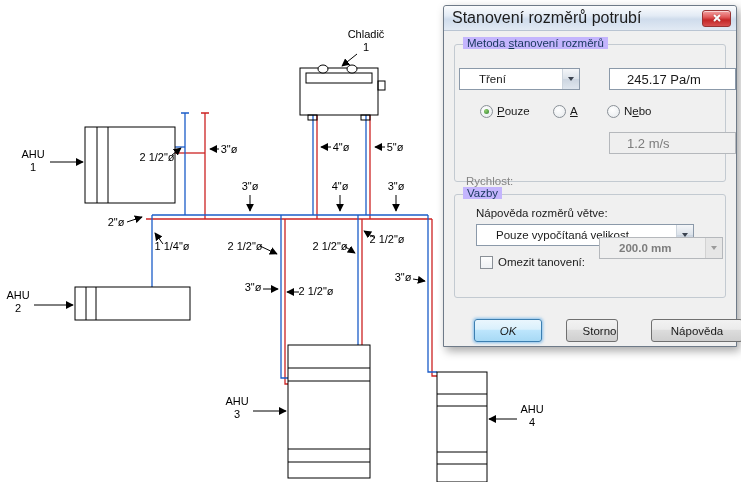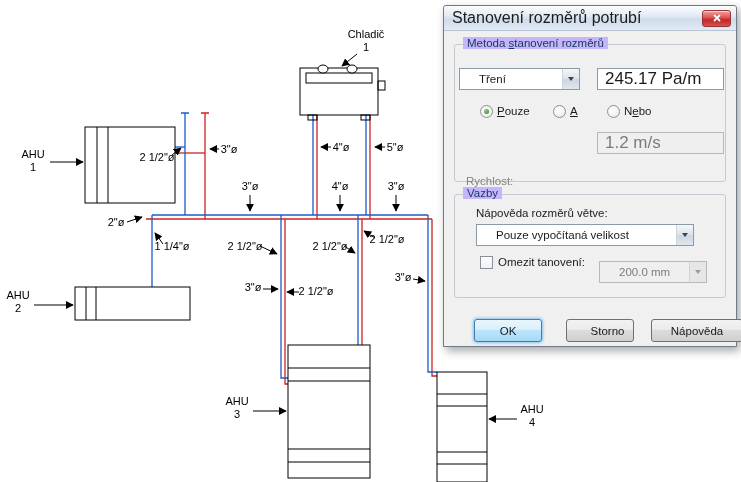--- a/index.html
+++ b/index.html
@@ -57,21 +57,21 @@
     background:linear-gradient(#f4f6f9,#dbe2ea 50%,#ccd5e0 50%,#dfe6ee);
     display:flex;align-items:center;justify-content:center;
   }
   .arrow-down{width:0;height:0;border-left:3.5px solid transparent;border-right:3.5px solid transparent;border-top:4px solid #3b4350;}
   .combo.disabled{background:#efefef;border-color:#b5b8bc;color:#7c7c7c;}
   .combo.disabled .arrow-box{background:#e6e6e6;border-left-color:#d2d2d2;}
   .combo.disabled .arrow-down{border-top-color:#9b9b9b;}
 
   .textbox{
     position:absolute;background:#fff;border:1px solid #8b99a9;
-    font-family:"Liberation Sans", sans-serif;font-size:17px;color:#1a1a1a;padding:2px 7px;
+    font-family:"Liberation Sans", sans-serif;font-size:13px;color:#1a1a1a;padding:2px 17px;margin-left:12px;
   }
   .textbox:disabled{background:#efefef;border-color:#b5b8bc;color:#7c7c7c;}
 
   .field-label{position:absolute;white-space:nowrap;}
   .field-label.disabled{color:#838383;}
 
   .radio{
     position:absolute;width:13px;height:13px;border-radius:50%;
     border:1px solid #8a9097;background:radial-gradient(circle at 40% 35%,#ffffff,#e4e8eb);
   }
@@ -86,20 +86,21 @@
 
   .btn{
     position:absolute;height:23px;border:1px solid #707070;border-radius:3px;
     background:linear-gradient(#f2f2f2,#ebebeb 45%,#dddddd 46%,#cfcfcf);
     display:flex;align-items:center;justify-content:center;font-size:11.5px;color:#1a1a1a;cursor:default;
   }
   .btn.default{
     border-color:#3c7fb1;
     background:linear-gradient(#eaf6fd,#d9f0fc 45%,#bee6fd 46%,#a7d9f5);
     box-shadow:0 0 3px 1px rgba(82,168,234,0.65);
+    font-style:italic;
   }
 </style>
 </head>
 <body>
 
 <svg width="741" height="482" viewBox="0 0 741 482" style="position:absolute;left:0;top:0;">
   <defs>
     <marker id="arr" viewBox="0 0 10 10" refX="9" refY="5" markerWidth="8" markerHeight="8" orient="auto-start-reverse">
       <path d="M0,0 L10,5 L0,10 z" fill="#000"></path>
     </marker>
@@ -270,24 +271,24 @@
   <div class="combo" style="left:32px;top:218px;width:218px;height:22px;">
     <span class="combo-text">Pouze vypočítaná velikost</span>
     <span class="arrow-box">
         <span class="arrow-down"></span>
       </span>
   </div>
 
   <span class="checkbox" style="left:36px;top:250px;"></span>
   <span class="field-label" style="left:54px;top:250px;">Omezit tanovení:</span>
 
-  <div class="combo disabled" style="left:155px;top:255px;width:108px;height:22px;">
+  <div class="combo disabled" style="left:155px;top:231px;width:124px;height:22px;font-weight:bold;">
     <span class="combo-text">200.0 mm</span>
     <span class="arrow-box">
         <span class="arrow-down"></span>
       </span>
   </div>
 
   <div class="btn default" style="left:30px;top:313px;width:68px;">OK</div>
-  <div class="btn" style="left:122px;top:313px;width:68px;padding-left:15px;">Storno</div>
+  <div class="btn" style="left:122px;top:313px;width:52px;padding-left:15px;">Storno</div>
   <div class="btn" style="left:207px;top:313px;width:92px;">Nápověda</div>
 
 </div>
 
 </body></html>

